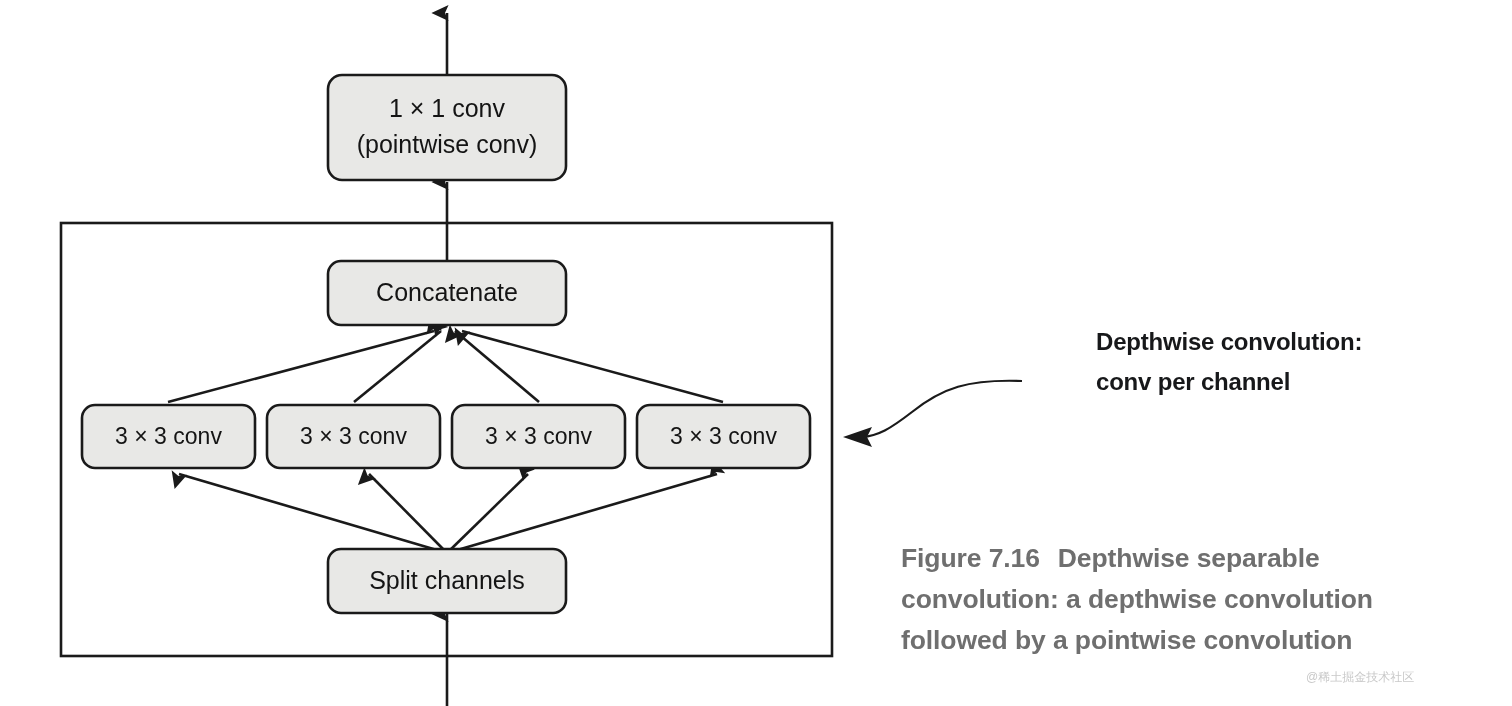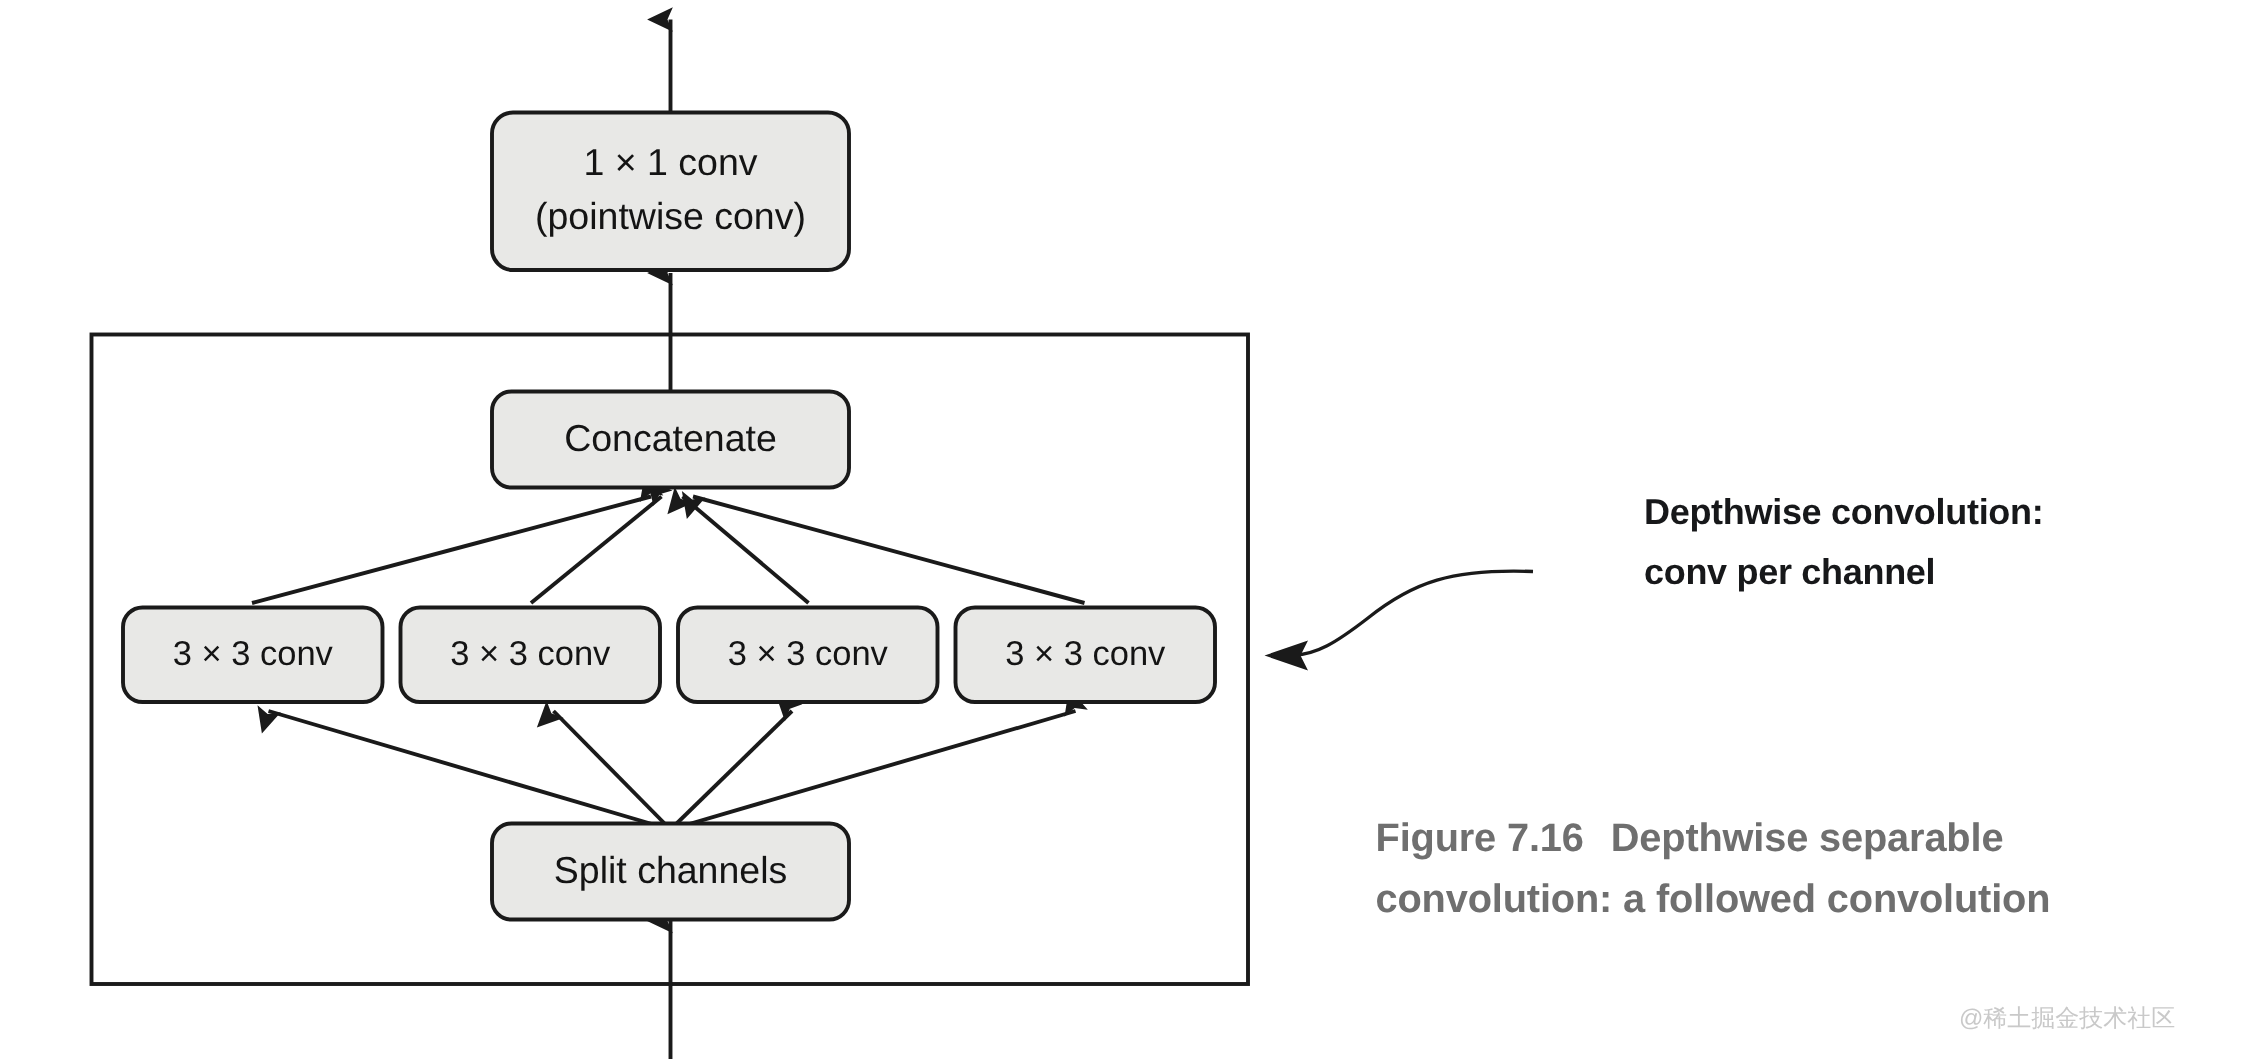--- a/index.html
+++ b/index.html
@@ -72,32 +72,31 @@
     position: absolute;
     left: 901px;
     top: 538px;
     width: 570px;
     font-family: "Liberation Sans", sans-serif;
     font-weight: bold;
     font-size: 26.5px;
     line-height: 41px;
     color: #6f6f6f;
     letter-spacing: -0.1px;
-    margin-left: 16px;
   }
   .caption .fig-sep {
     display: inline-block;
     width: 18px;
   }
   .watermark {
     position: absolute;
     left: 1306px;
     top: 669px;
     font-family: "Liberation Sans", sans-serif;
-    font-size: 16px;
+    font-size: 12px;
     color: #c9c9c9;
     white-space: nowrap;
   }
 </style>
 </head>
 <body>
 
 <div id="page">
 
   <svg class="diagram" viewBox="0 0 1512 706">
@@ -165,18 +164,19 @@
     <path class="arrow-head" d="M 843 437 L 872 427 L 867 437 L 872 447 Z"></path>
   </svg>
 
   <div class="annotation">
     <div>Depthwise convolution:</div>
     <div>conv per channel</div>
   </div>
 
   <div class="caption">
     <div><span>Figure 7.16</span><span class="fig-sep"></span><span>Depthwise separable</span></div>
-    <div>convolution: a followed convolution</div>
+    <div>convolution: a depthwise convolution</div>
+    <div>followed by a pointwise convolution</div>
   </div>
 
   <div class="watermark">@稀土掘金技术社区</div>
 
 </div>
 
 </body></html>

